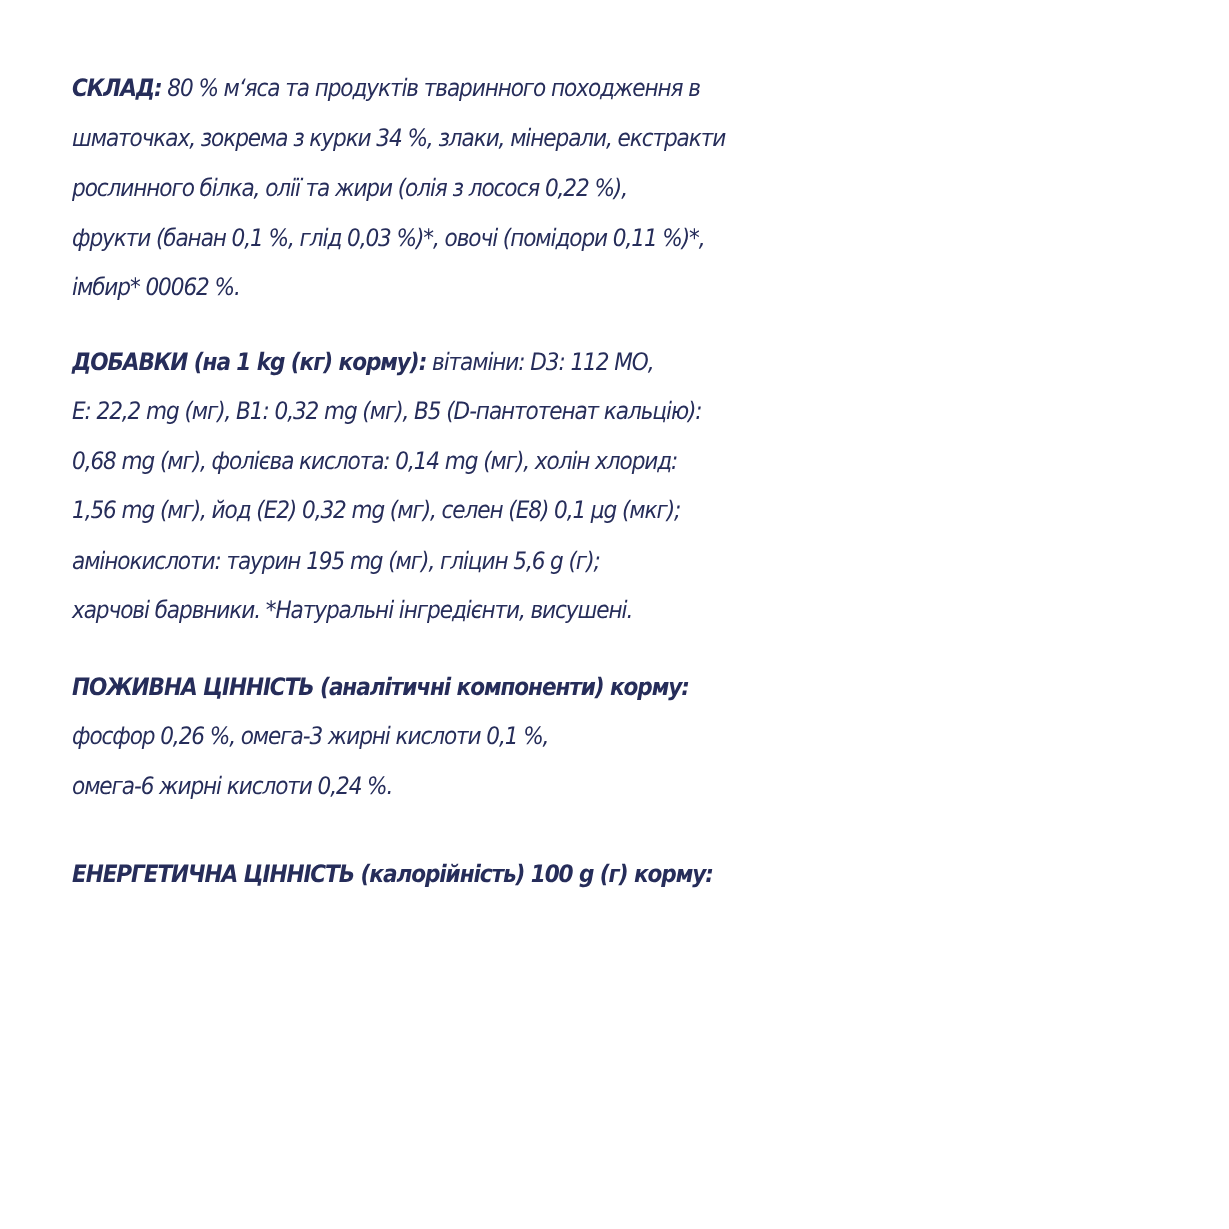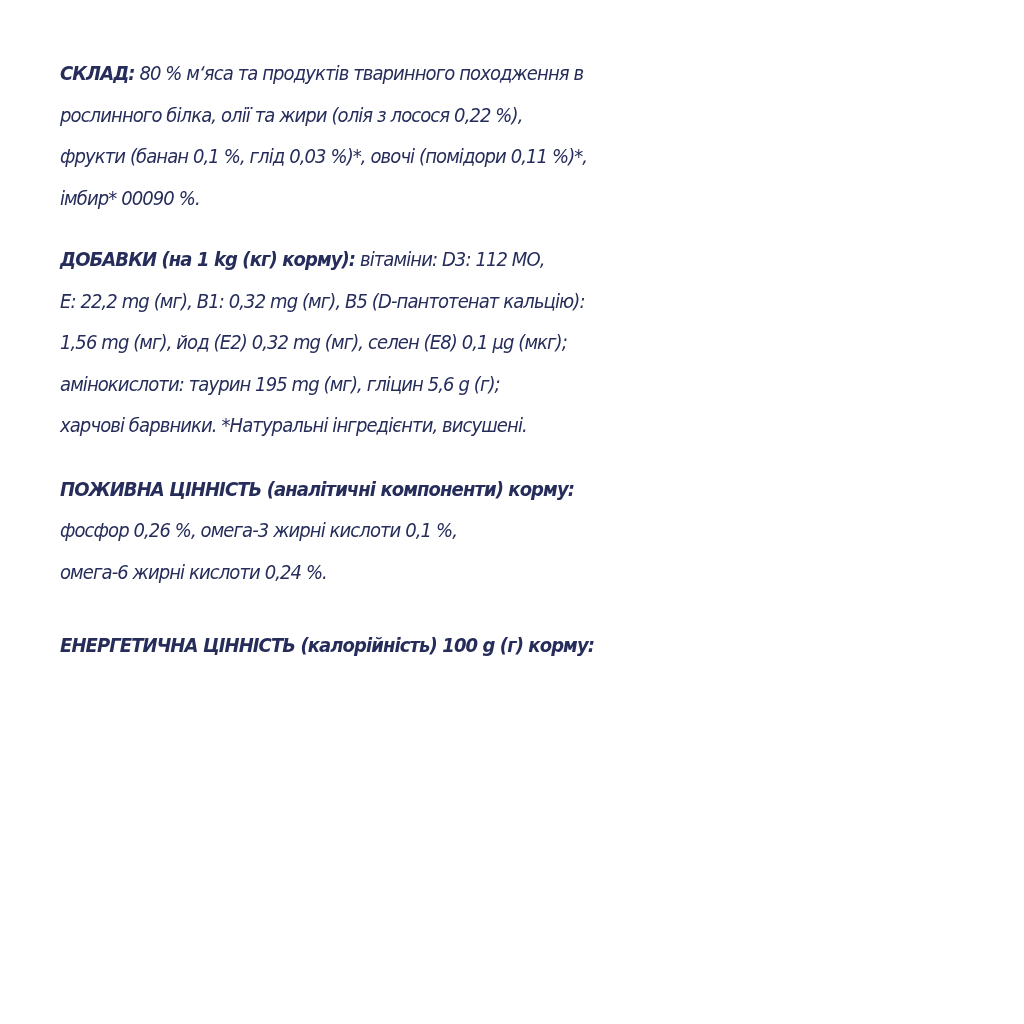--- a/index.html
+++ b/index.html
@@ -40,28 +40,30 @@
     .s2 { }
     .s3 { margin-bottom: 32px; }
   </style>
 </head>
 <body>
 
 <div class="doc">
 
   <div class="section s1">
     <span class="line"><span class="label">СКЛАД:</span><span> 80 % м‘яса та продуктів тваринного походження в</span></span>
+    <span class="line">шматочках, зокрема з курки 34 %, злаки, мінерали, екстракти</span>
     <span class="line">рослинного білка, олії та жири (олія з лосося 0,22 %),</span>
     <span class="line">фрукти (банан 0,1 %, глід 0,03 %)*, овочі (помідори 0,11 %)*,</span>
-    <span class="line">імбир* 00090 %.</span>
+    <span class="line">імбир* 00062 %.</span>
   </div>
 
   <div class="section s2">
     <span class="line"><span class="label">ДОБАВКИ (на 1 kg (кг) корму):</span><span> вітаміни: D3: 112 МО,</span></span>
     <span class="line">E: 22,2 mg (мг), B1: 0,32 mg (мг), B5 (D-пантотенат кальцію):</span>
+    <span class="line">0,68 mg (мг), фолієва кислота: 0,14 mg (мг), холін хлорид:</span>
     <span class="line">1,56 mg (мг), йод (E2) 0,32 mg (мг), селен (E8) 0,1 µg (мкг);</span>
     <span class="line">амінокислоти: таурин 195 mg (мг), гліцин 5,6 g (г);</span>
     <span class="line">харчові барвники. *Натуральні інгредієнти, висушені.</span>
   </div>
 
   <div class="section s3">
     <span class="line label">ПОЖИВНА ЦІННІСТЬ (аналітичні компоненти) корму:</span>
     <span class="line">фосфор 0,26 %, омега-3 жирні кислоти 0,1 %,</span>
     <span class="line">омега-6 жирні кислоти 0,24 %.</span>
   </div>

